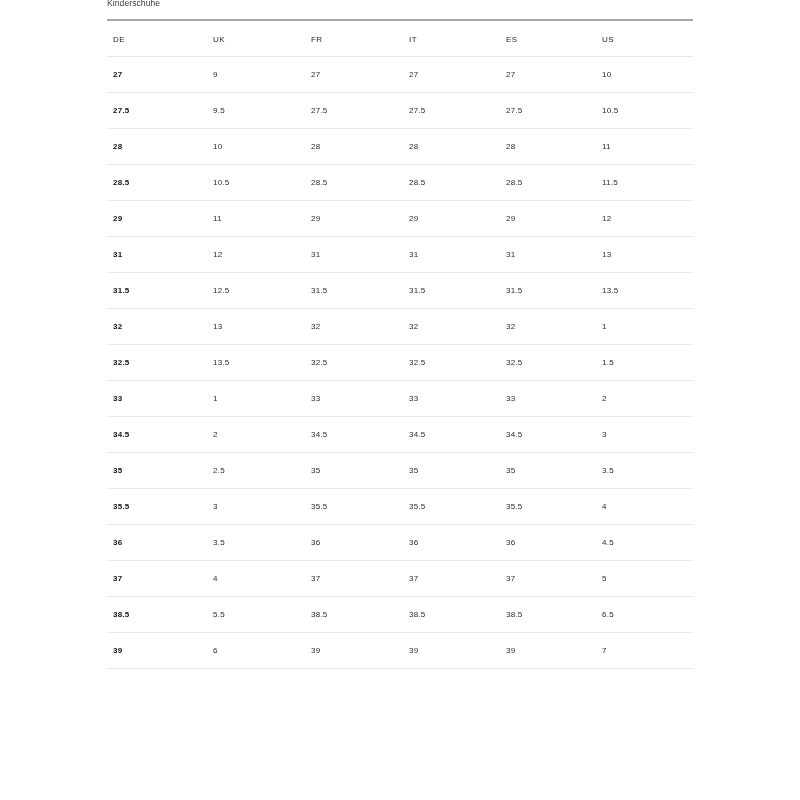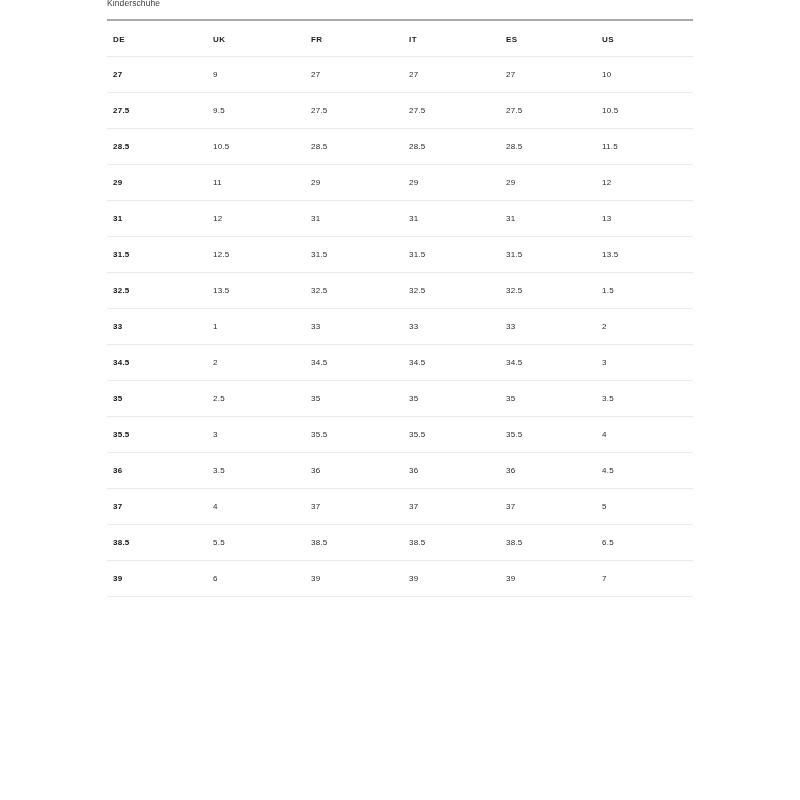--- a/index.html
+++ b/index.html
@@ -50,21 +50,21 @@
 
   .size-table thead tr.head-rule th {
     padding: 0;
     height: 2px;
     border-top: 2px solid #a8a8a8;
   }
 
   .size-table thead tr.head-row th {
     text-align: left;
     font-size: 8px;
-    font-weight: 700;
+    font-weight: 400;
     letter-spacing: 0.45px;
     color: #1f1f1f;
     height: 33px;
     padding: 0 0 0 6px;
     border-bottom: 1px solid #e9e9e9;
     vertical-align: middle;
     background: #ffffff;
   }
 
   .size-table tbody td {
@@ -138,20 +138,28 @@
         </tr>
         <tr>
           <td class="col-de">27.5</td>
           <td class="col-uk">9.5</td>
           <td class="col-fr">27.5</td>
           <td class="col-it">27.5</td>
           <td class="col-es">27.5</td>
           <td class="col-us">10.5</td>
         </tr>
         <tr>
+          <td class="col-de">28</td>
+          <td class="col-uk">10</td>
+          <td class="col-fr">28</td>
+          <td class="col-it">28</td>
+          <td class="col-es">28</td>
+          <td class="col-us">11</td>
+        </tr>
+        <tr>
           <td class="col-de">28.5</td>
           <td class="col-uk">10.5</td>
           <td class="col-fr">28.5</td>
           <td class="col-it">28.5</td>
           <td class="col-es">28.5</td>
           <td class="col-us">11.5</td>
         </tr>
         <tr>
           <td class="col-de">29</td>
           <td class="col-uk">11</td>
@@ -170,20 +178,28 @@
         </tr>
         <tr>
           <td class="col-de">31.5</td>
           <td class="col-uk">12.5</td>
           <td class="col-fr">31.5</td>
           <td class="col-it">31.5</td>
           <td class="col-es">31.5</td>
           <td class="col-us">13.5</td>
         </tr>
         <tr>
+          <td class="col-de">32</td>
+          <td class="col-uk">13</td>
+          <td class="col-fr">32</td>
+          <td class="col-it">32</td>
+          <td class="col-es">32</td>
+          <td class="col-us">1</td>
+        </tr>
+        <tr>
           <td class="col-de">32.5</td>
           <td class="col-uk">13.5</td>
           <td class="col-fr">32.5</td>
           <td class="col-it">32.5</td>
           <td class="col-es">32.5</td>
           <td class="col-us">1.5</td>
         </tr>
         <tr>
           <td class="col-de">33</td>
           <td class="col-uk">1</td>

